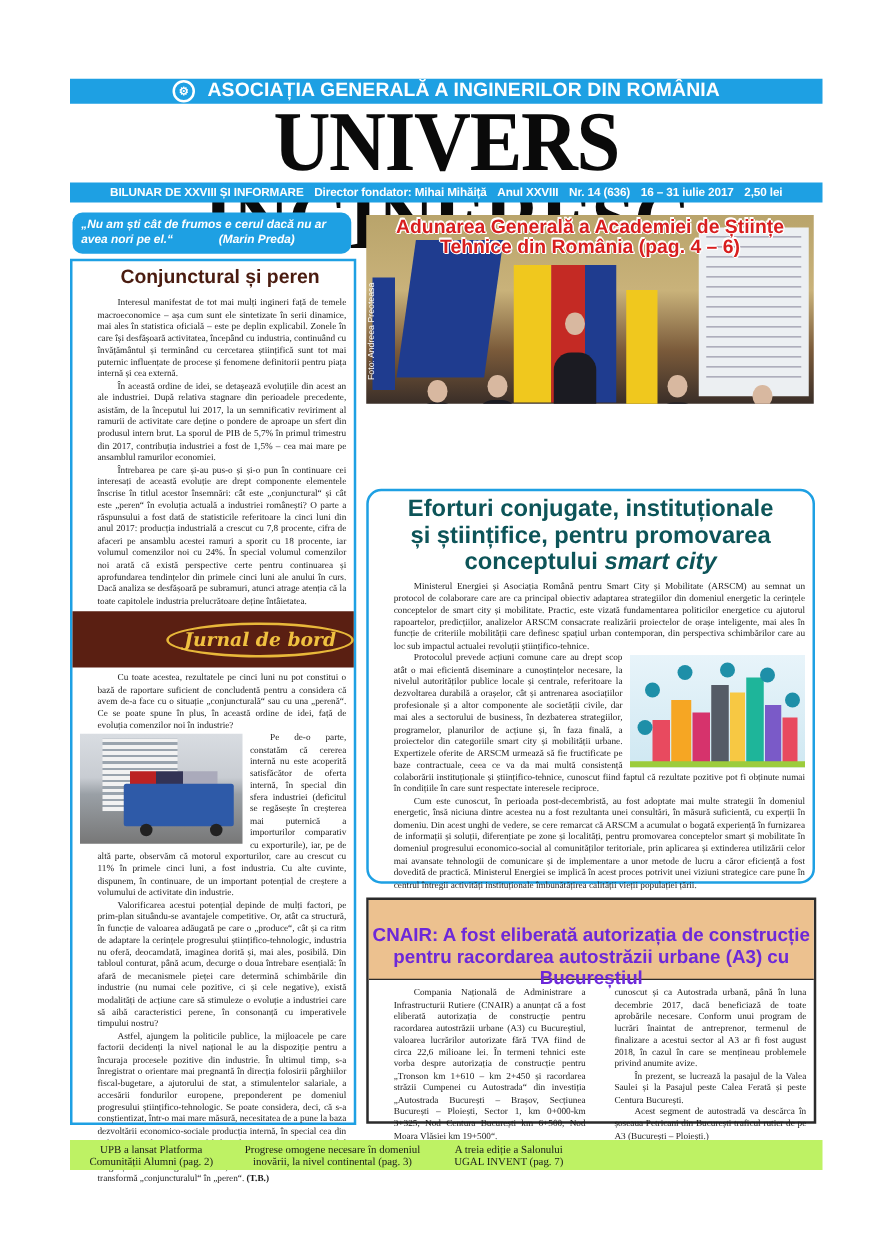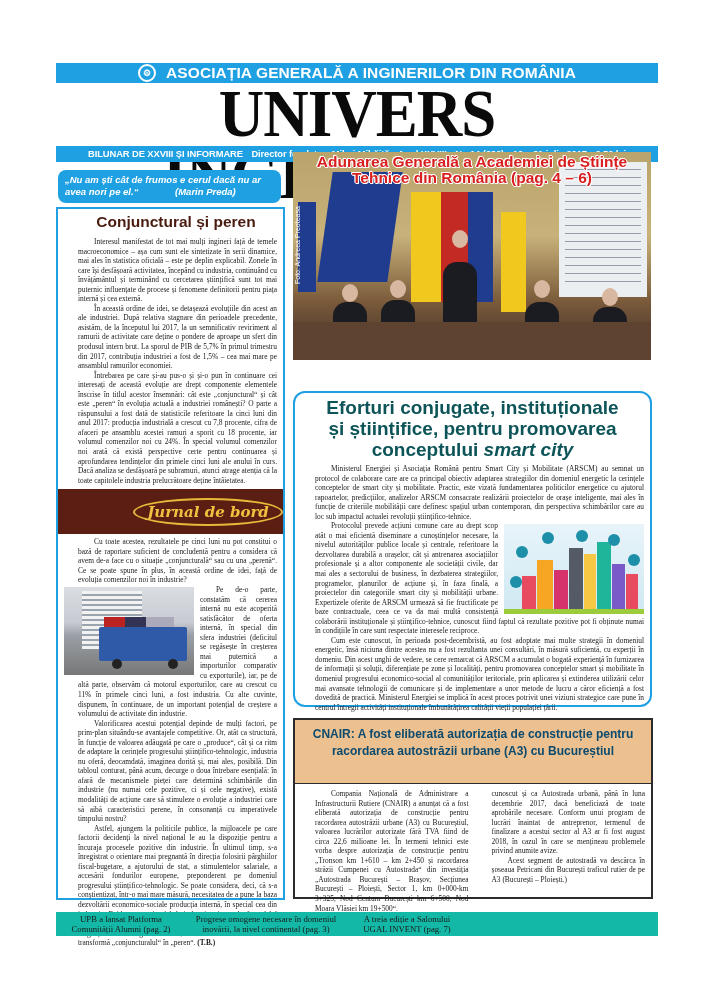--- a/index.html
+++ b/index.html
@@ -65,21 +65,21 @@
     position: relative; overflow: hidden;
   }
   .truck-photo .bldg { position: absolute; left: 18px; top: 4px; width: 60px; height: 58px;
     background: repeating-linear-gradient(180deg, #f2f2f2 0 3px, #9aa4ae 3px 5px); }
   .truck-photo .truck { position: absolute; left: 35px; top: 40px; width: 88px; height: 34px; background: #2e5aa8; border-radius: 2px; }
   .truck-photo .cars { position: absolute; left: 40px; top: 30px; width: 70px; height: 14px; background: linear-gradient(90deg,#b22 0 30%, #335 30% 60%, #aab 60%); }
   .truck-photo .w1, .truck-photo .w2 { position: absolute; top: 72px; width: 10px; height: 10px; border-radius: 50%; background: #222; }
   .truck-photo .w1 { left: 48px; } .truck-photo .w2 { left: 104px; }
 
   .photo-main {
-    position: absolute; left: 293px; top: 152px; width: 358px; height: 208px; overflow: hidden;
+    position: absolute; left: 293px; top: 172px; width: 358px; height: 151px; overflow: hidden;
     background: linear-gradient(180deg, #b9a46b 0%, #c9b27a 40%, #7a5a3a 72%, #3a2e28 100%);
   }
   .photo-main .screen { position: absolute; right: 4px; top: 10px; width: 88px; height: 135px; background: #eceff2; }
   .photo-main .screen i { display: block; height: 1px; background: #99a; margin: 7px 6px; }
   .photo-main .flag-eu { position: absolute; left: 32px; top: 20px; width: 70px; height: 110px; background: #1f3c8f; transform: skewX(-8deg); }
   .photo-main .flag-ro1 { position: absolute; left: 118px; top: 40px; width: 30px; height: 110px; background: #f0c81e; }
   .photo-main .flag-ro2 { position: absolute; left: 148px; top: 40px; width: 30px; height: 110px; background: #c42a24; }
   .photo-main .flag-ro0 { position: absolute; left: 175px; top: 40px; width: 25px; height: 110px; background: #1f3c8f; }
   .photo-main .flag-ro3 { position: absolute; left: 208px; top: 60px; width: 25px; height: 100px; background: #f0c81e; }
   .photo-main .flag-left { position: absolute; left: 5px; top: 50px; width: 18px; height: 90px; background: #1f3c8f; }
@@ -113,29 +113,29 @@
   .city-img .b { position: absolute; bottom: 4px; }
   .city-img .dot { position: absolute; width: 12px; height: 12px; border-radius: 50%; background: #1e8fa8; }
   .city-img .ground { position: absolute; left: 0; right: 0; bottom: 0; height: 5px; background: #9ccc3c; }
 
   .cnair-box {
     position: absolute; left: 293px; top: 718px; width: 360px; height: 181px;
     border: 2px solid #2b2b2b;
   }
   .cnair-title {
     background: #ecc18f; height: 64px; border-bottom: 1px solid #2b2b2b;
-    font-family: "Liberation Sans", sans-serif; font-weight: bold; font-size: 12px; line-height: 17px;
-    text-align: center; color: #0c4a6e; padding-top: 6px;
+    font-family: "Liberation Sans", sans-serif; font-weight: bold; font-size: 15px; line-height: 17px;
+    text-align: center; color: #6d28d9; padding-top: 20px;
   }
   .cnair-cols { display: flex; gap: 9px; padding: 5px 6px 0 6px; }
   .cnair-cols .body-text { flex: 1; }
 
   .bottom-bar {
     position: absolute; left: 56px; top: 912px; width: 602px; height: 24px;
-    background: #14b8a6; display: flex; align-items: center;
+    background: #bef264; display: flex; align-items: center;
     font-family: "Liberation Serif", serif; font-size: 8.7px; line-height: 10px; color: #1a1a1a;
   }
   .bottom-bar .item { text-align: center; }
 </style>
 </head>
 <body>
 
 <div class="assoc-bar">
   <span class="logo">⚙</span>
   <span>ASOCIAȚIA GENERALĂ A INGINERILOR DIN ROMÂNIA</span>
@@ -251,20 +251,21 @@
 
 <div class="cnair-box">
   <div class="cnair-title">CNAIR: A fost eliberată autorizația de construcție pentru racordarea autostrăzii urbane (A3) cu Bucureștiul</div>
   <div class="cnair-cols">
     <div class="body-text">
       <p>Compania Națională de Administrare a Infrastructurii Rutiere (CNAIR) a anunțat că a fost eliberată autorizația de construcție pentru racordarea autostrăzii urbane (A3) cu Bucureștiul, valoarea lucrărilor autorizate fără TVA fiind de circa 22,6 milioane lei. În termeni tehnici este vorba despre autorizația de construcție pentru „Tronson km 1+610 – km 2+450 și racordarea străzii Cumpenei cu Autostrada“ din investiția „Autostrada București – Brașov, Secțiunea București – Ploiești, Sector 1, km 0+000-km 3+325, Nod Centura București km 6+500, Nod Moara Vlăsiei km 19+500“.</p>
       <p>Potrivit CNAIR, antreprenorul a afirmat că face eforturi să finalizeze acest sector de 3,3 km,</p>
     </div>
     <div class="body-text">
       <p style="text-indent:0">cunoscut și ca Autostrada urbană, până în luna decembrie 2017, dacă beneficiază de toate aprobările necesare. Conform unui program de lucrări înaintat de antreprenor, termenul de finalizare a acestui sector al A3 ar fi fost august 2018, în cazul în care se mențineau problemele privind anumite avize.</p>
+      <p>În prezent, se lucrează la pasajul de la Valea Saulei și la Pasajul peste Calea Ferată și peste Centura București.</p>
       <p>Acest segment de autostradă va descărca în șoseaua Petricani din București traficul rutier de pe A3 (București – Ploiești.)</p>
     </div>
   </div>
 </div>
 
 <div class="bottom-bar">
   <div class="item" style="width:130px;">
     <div>UPB a lansat Platforma</div>
       <div>Comunității Alumni (pag. 2)</div>
   </div>

